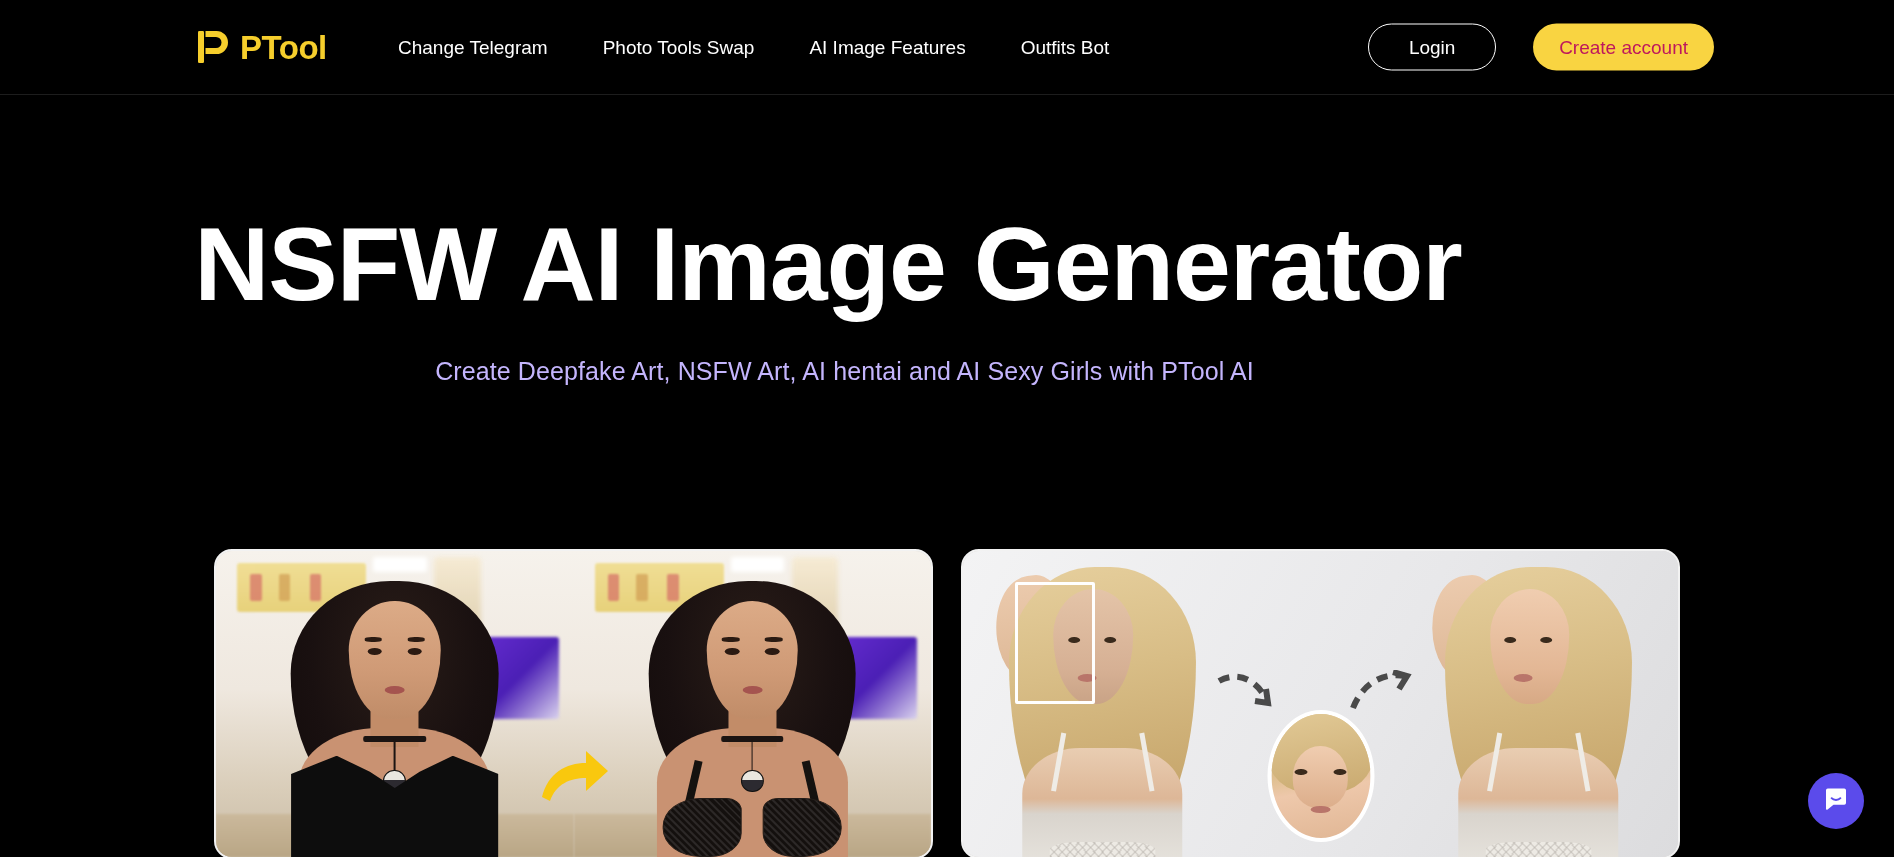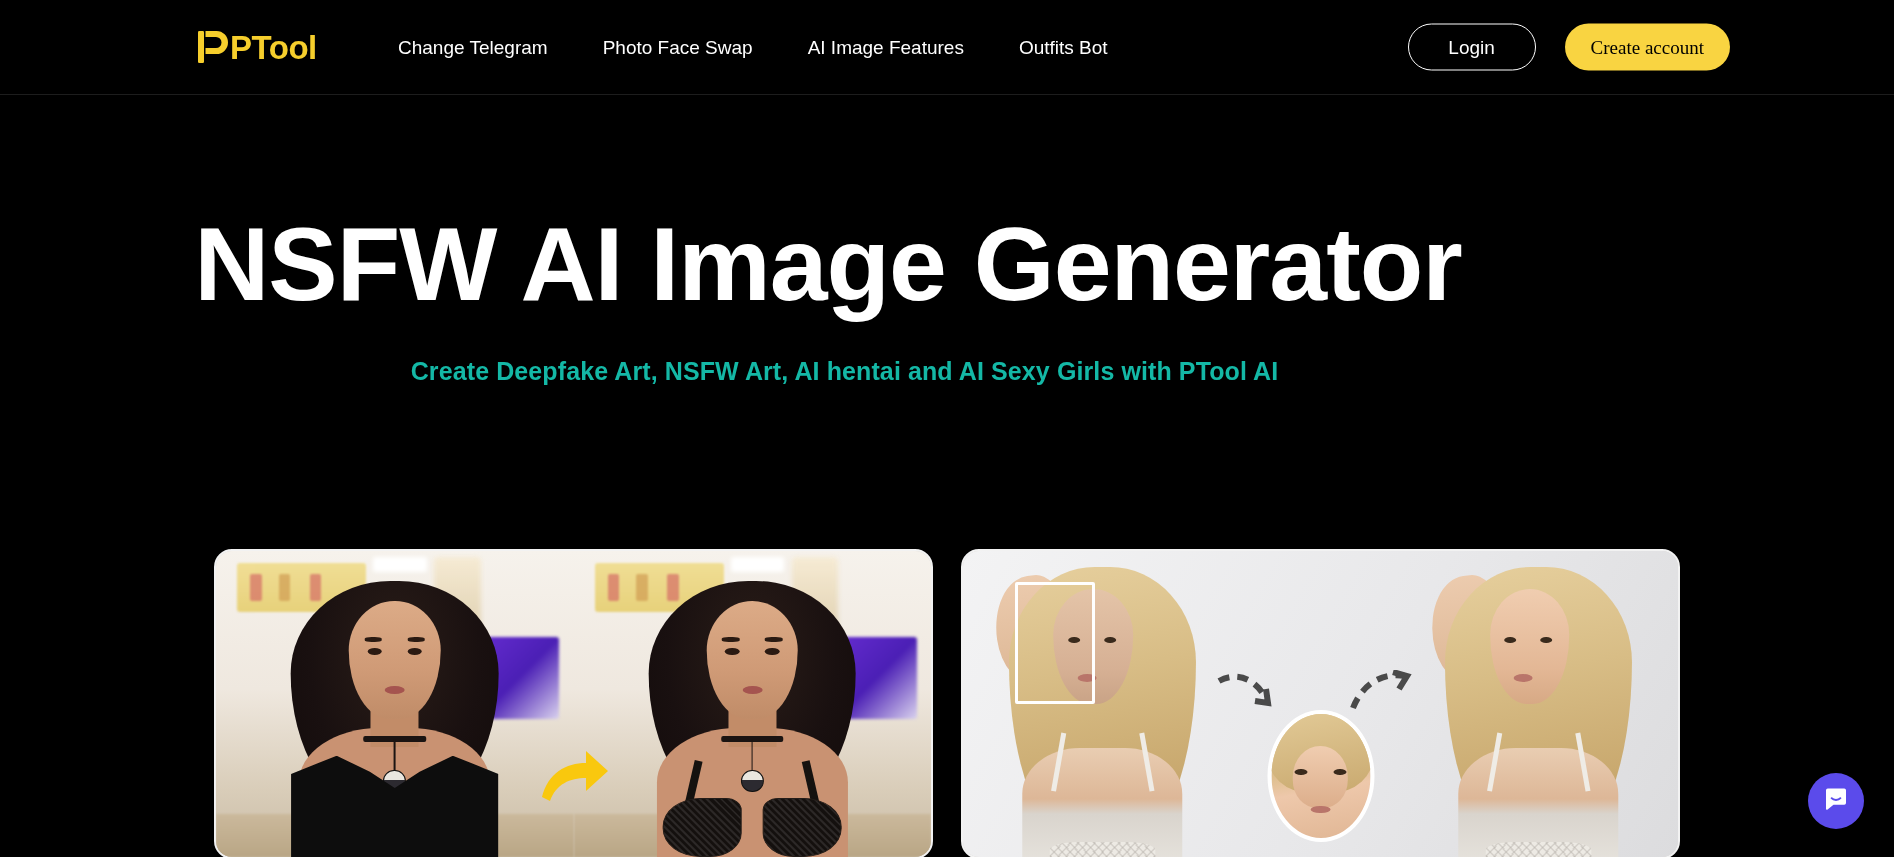--- a/index.html
+++ b/index.html
@@ -16,76 +16,75 @@
   .header {
     position:absolute; top:0; left:0;
     width:1894px; height:95px;
     background:#000;
     border-bottom:1px solid #1d1d1d;
     display:flex; align-items:center;
   }
   .brand {
     position:absolute; left:196px; top:50%;
     transform:translateY(-50%);
-    display:flex; align-items:center; 
+    display:flex; align-items:center; gap:10px;
     cursor:pointer;
   }
   .brand-mark { width:34px; height:36px; display:block; }
   .brand-word {
     font-size:33px; font-weight:700; color:#F6CE2C;
     letter-spacing:-0.5px; line-height:1;
   }
 
   .nav {
     position:absolute; left:398px; top:50%;
     transform:translateY(-50%);
     display:flex; align-items:center; gap:55px;
   }
   .nav-link {
     font-size:19px; color:#ffffff; font-weight:400;
     white-space:nowrap; cursor:pointer; line-height:1;
     text-decoration:none;
   }
 
   .auth {
-    position:absolute; right:164px; top:50%;
+    position:absolute; right:180px; top:50%;
     transform:translateY(-50%);
-    display:flex; align-items:center; gap:29px;
+    display:flex; align-items:center; gap:37px;
   }
   .btn {
     border-radius:999px;
     font-size:19px; font-weight:400;
     display:flex; align-items:center; justify-content:center;
     cursor:pointer; white-space:nowrap;
     font-family:"Liberation Sans", sans-serif;
   }
   .btn-login {
     width:128px; height:47px;
     background:transparent; color:#ffffff;
     border:1.5px solid #ffffff;
   }
   .btn-create {
     height:47px; padding:10px 26px;
-    background:#F9D441; color:#000000;
+    background:#F9D441; color:#be185d;
     border:none;
-    font-family:Liberation Serif, serif;
   }
 
   
   .hero { position:absolute; top:95px; left:0; width:1656px; }
   .hero-title {
     margin-top:115px;
     text-align:center;
     font-size:104px; font-weight:700; color:#ffffff;
     letter-spacing:-1px; line-height:1.05;
   }
   .hero-sub {
     margin-top:38px;
     text-align:center;
-    font-size:25px; font-weight:700; color:#14b8a6;
+    font-size:25px; font-weight:400; color:#c4b5fd;
     letter-spacing:0.1px;
     margin-left:33px;
   }
   .section-title {
     margin-top:58px;
     text-align:center;
     font-size:35px; font-weight:700; color:#ffffff;
   }
 
   
@@ -323,21 +322,21 @@
         <svg class="brand-mark" viewBox="0 0 34 36" xmlns="http://www.w3.org/2000/svg">
           <rect x="2" y="2" width="6" height="32" rx="1.2" fill="#F6CE2C"></rect>
           <path d="M9.5 2 H20.5 A11.5 11.5 0 0 1 20.5 25 H9.5 V19 H20 A5.5 5.5 0 0 0 20 8 H9.5 Z" fill="#F6CE2C"></path>
         </svg>
       </span>
       <span class="brand-word">PTool</span>
     </div>
 
     <nav class="nav">
       <a class="nav-link">Change Telegram</a>
-      <a class="nav-link">Photo Face Swap</a>
+      <a class="nav-link">Photo Tools Swap</a>
       <a class="nav-link">AI Image Features</a>
       <a class="nav-link">Outfits Bot</a>
     </nav>
 
     <div class="auth">
       <button class="btn btn-login">Login</button>
       <button class="btn btn-create">Create account</button>
     </div>
   </header>
 

